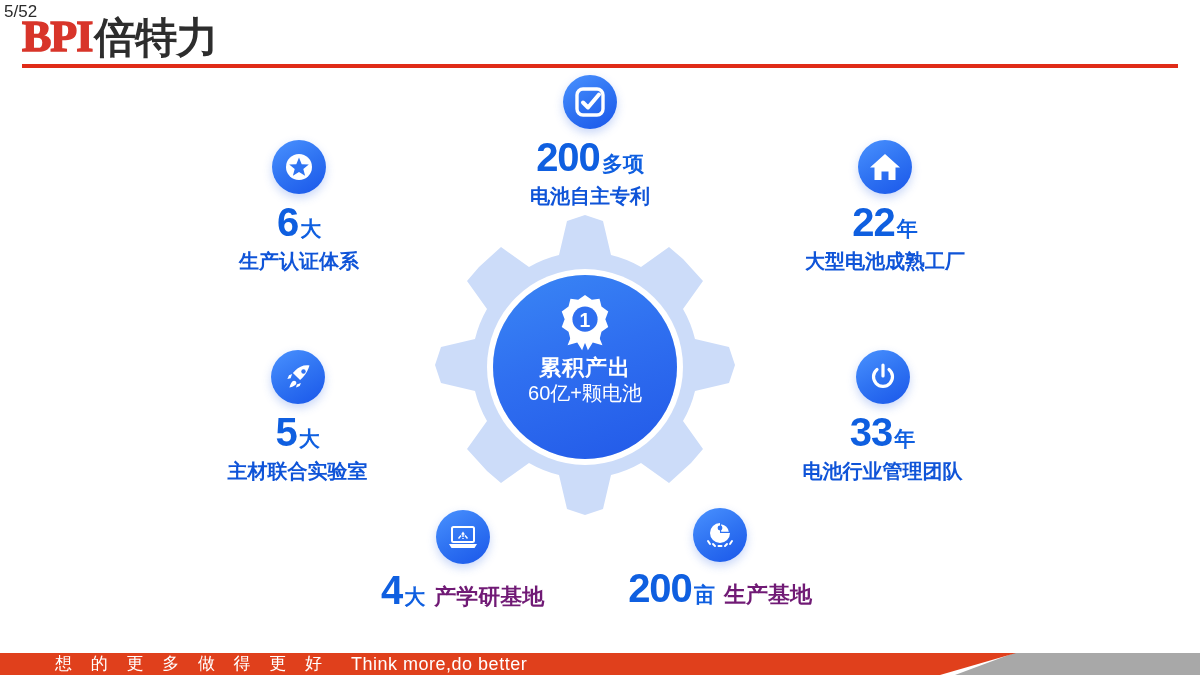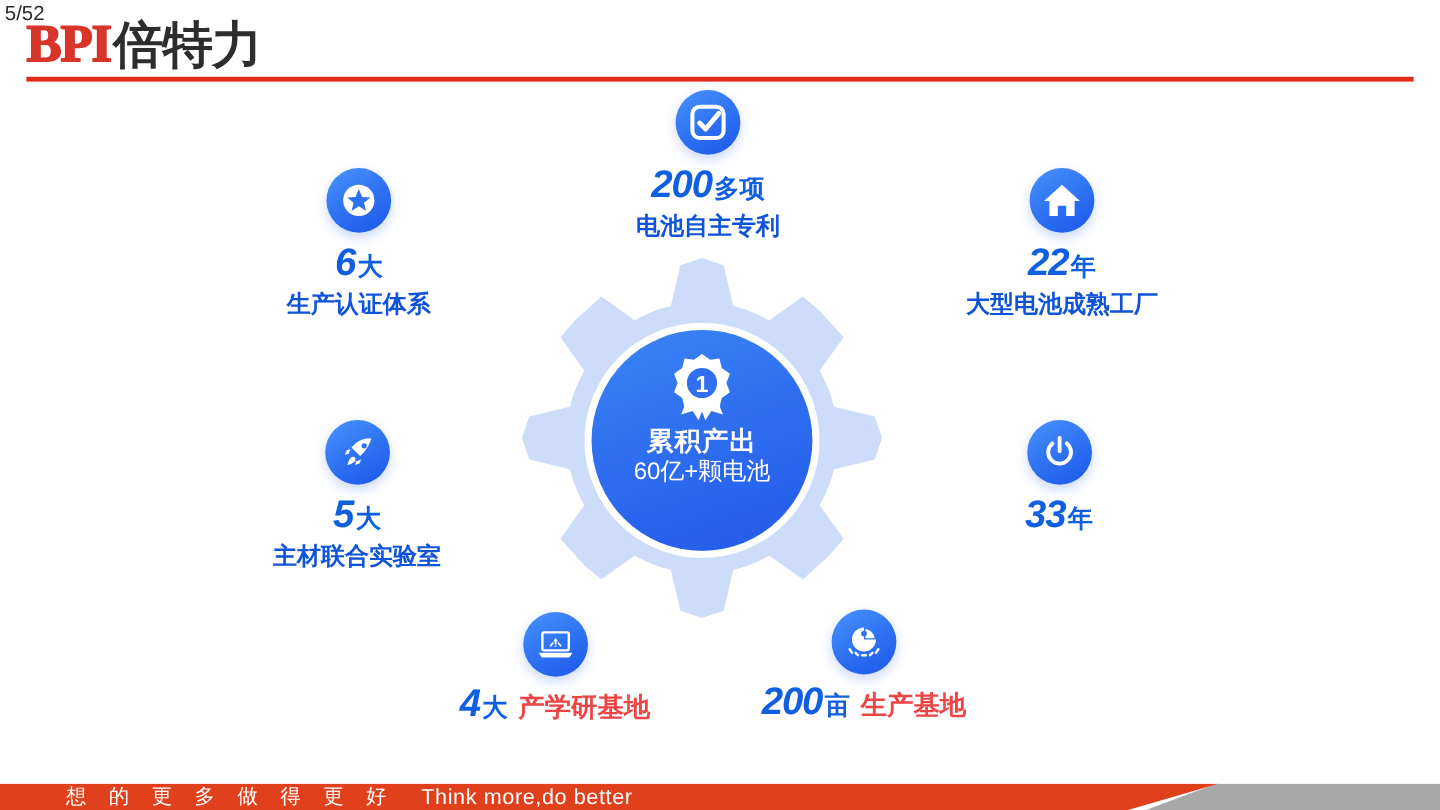--- a/index.html
+++ b/index.html
@@ -36,24 +36,24 @@
            letter-spacing:0px;}
 
   
   .stat{position:absolute;text-align:center;}
   .badge{width:54px;height:54px;border-radius:50%;margin:0 auto;
          background:linear-gradient(150deg,#4a92ff 0%,#2f73f2 50%,#1a57ea 100%);
          display:flex;align-items:center;justify-content:center;
          box-shadow:0 4px 10px rgba(60,110,230,.28);}
   .badge svg{display:block;}
   .num-line{margin-top:8px;color:#0f5fe0;font-weight:bold;line-height:1;white-space:nowrap;}
-  .num{font-size:32px;letter-spacing:-1px;vertical-align:baseline;font-style:italic;}
+  .num{font-size:40px;letter-spacing:-1px;vertical-align:baseline;}
   .unit{font-size:21px;margin-left:2px;}
   .caption{margin-top:6px;color:#0f54d8;font-size:20px;font-weight:bold;white-space:nowrap;}
-  .inline-cap{font-size:22px;color:#ef4444;font-weight:bold;margin-left:9px;}
+  .inline-cap{font-size:22px;color:#701a75;font-weight:bold;margin-left:9px;}
 
   
   #stat-patents{left:455px;top:75px;width:270px;}
   #stat-cert{left:204px;top:140px;width:190px;text-align:center;}
   #stat-lab{left:200px;top:350px;width:195px;}
   #stat-factory{left:790px;top:140px;width:190px;}
   #stat-team{left:780px;top:350px;width:205px;}
   #stat-research{left:365px;top:510px;width:195px;}
   #stat-landarea{left:615px;top:508px;width:210px;}
   #stat-research .num-line,#stat-landarea .num-line{display:flex;align-items:baseline;
@@ -185,20 +185,21 @@
   <div class="stat" id="stat-team">
     <div class="badge">
       <svg width="30" height="30" viewBox="0 0 30 30">
         <path d="M9 7.5 A9.5 9.5 0 1 0 21 7.5" fill="none" stroke="#ffffff" stroke-width="3.2" stroke-linecap="round"></path>
         <line x1="15" y1="3" x2="15" y2="14" stroke="#ffffff" stroke-width="3.2" stroke-linecap="round"></line>
       </svg>
     </div>
     <div class="num-line">
       <span class="num">33</span><span class="unit">年</span>
     </div>
+    <div class="caption">电池行业管理团队</div>
   </div>
 
   <div class="stat" id="stat-research">
     <div class="badge">
       <svg width="32" height="28" viewBox="0 0 32 28">
         <rect x="5" y="4" width="22" height="15" rx="1.5" fill="none" stroke="#ffffff" stroke-width="2"></rect>
         <path fill="#ffffff" d="M2 21 h28 l-2.5 4 h-23 Z"></path>
         <path fill="#ffffff" d="M16 8.5 l2 3 h-1.3 v2.6 h-1.4 V11.5 H14 Z"></path>
         <line x1="11.5" y1="15.5" x2="14" y2="12.5" stroke="#ffffff" stroke-width="1.4"></line>
         <line x1="20.5" y1="15.5" x2="18" y2="12.5" stroke="#ffffff" stroke-width="1.4"></line>

